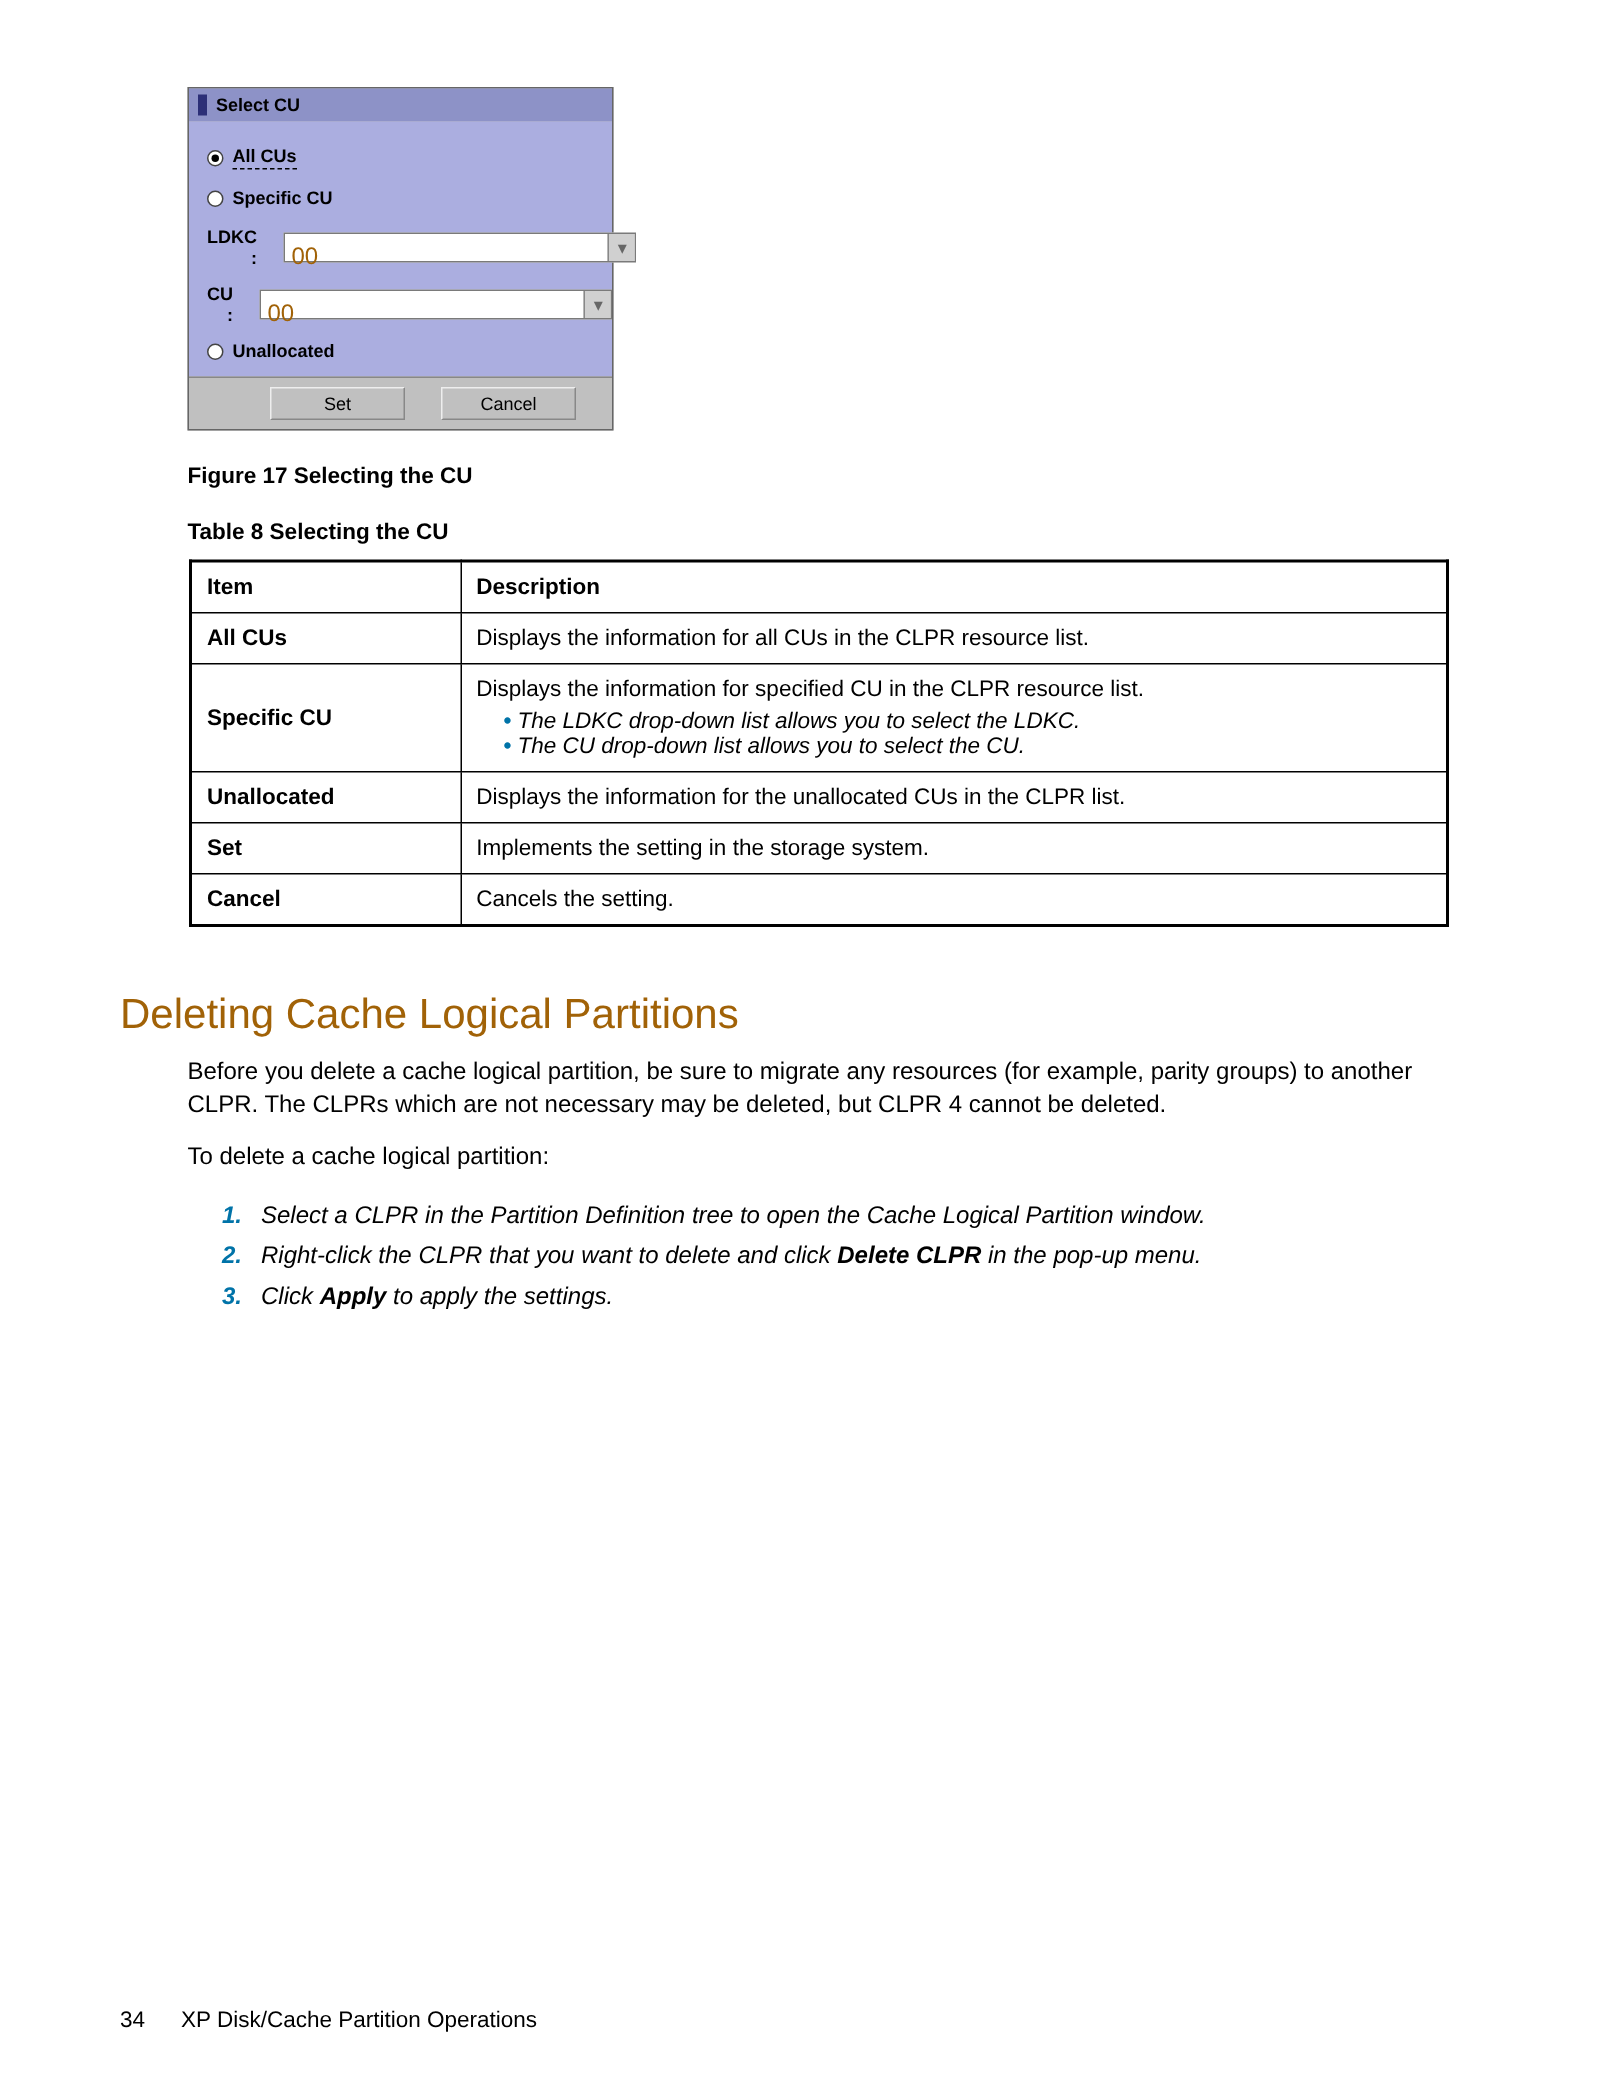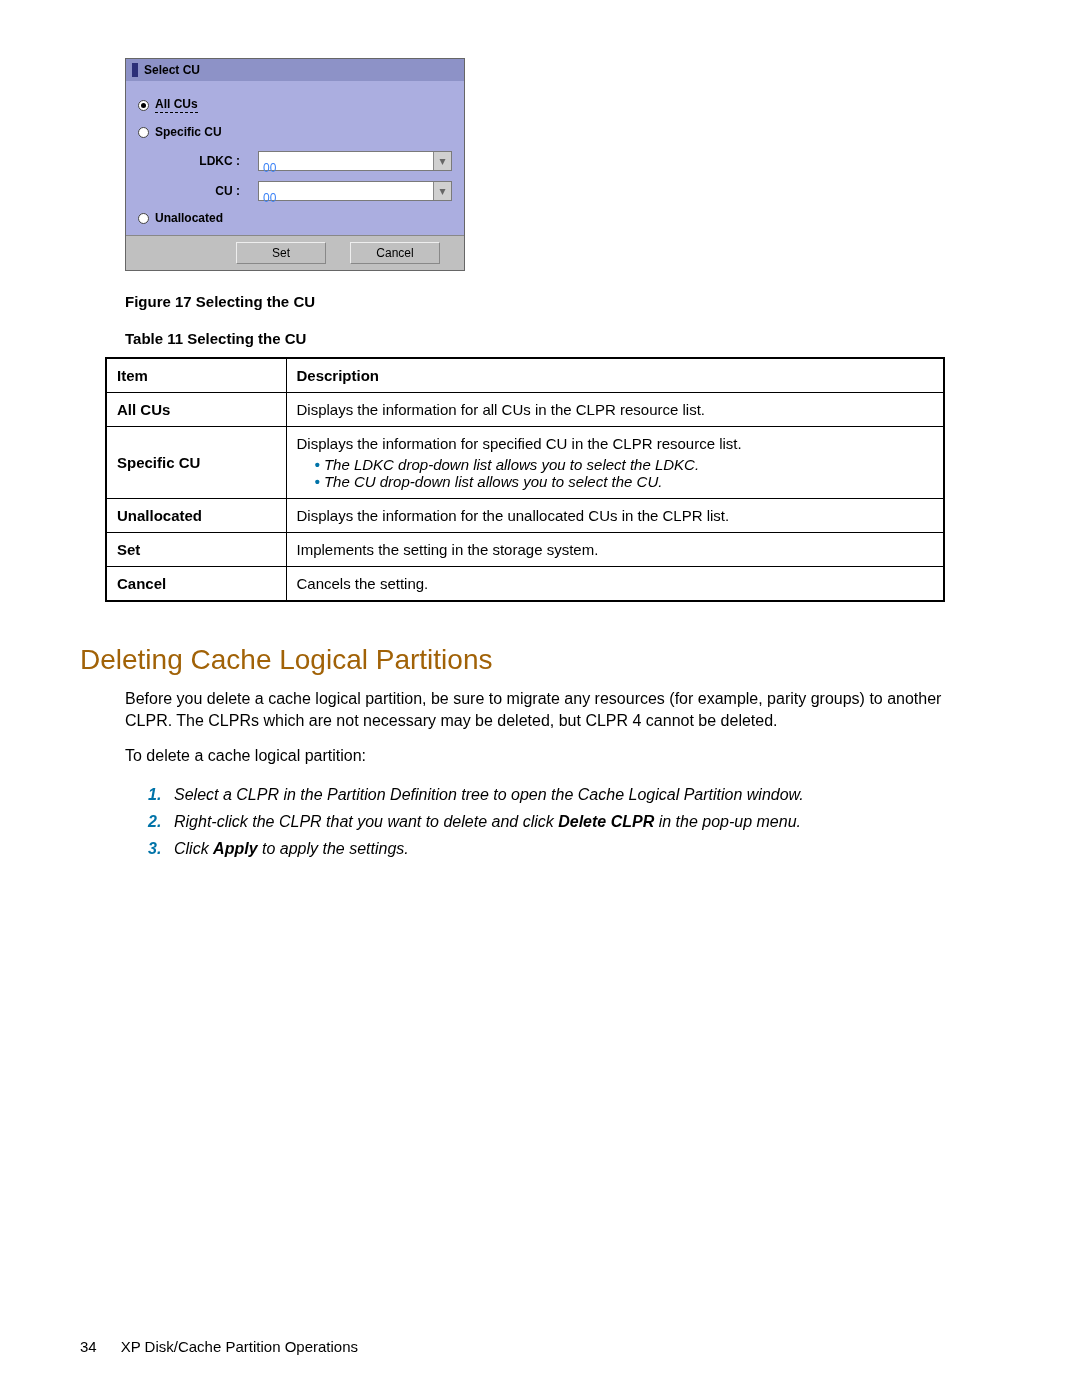--- a/index.html
+++ b/index.html
@@ -7,21 +7,21 @@
     width: 1080px;
     height: 1397px;
     background: #fff;
     font-family: Arial, Helvetica, sans-serif;
     color: #000;
     position: relative;
     padding: 58px 80px 0 80px;
   }
   
   .dialog {
-    width: 340px;
+    width: 284px;
     margin-left: 45px;
     border: 1px solid #666;
     background: #c0c0c0;
     font-size: 12px;
   }
   .dialog-title {
     background: #8d92c7;
     color: #000;
     font-weight: bold;
     padding: 4px 6px;
@@ -68,22 +68,22 @@
     flex: 1;
     display: flex;
     height: 20px;
     background: #fff;
     border: 1px solid #7a7a7a;
   }
   .dropdown input {
     flex: 1;
     border: none;
     padding: 16px 4px;
-    font-size: 12px;
-    color: #3b82f6;
+    font-size: 16px;
+    color: #a16207;
     background: transparent;
   }
   .dd-btn {
     width: 18px;
     background: #d0d0d0;
     border-left: 1px solid #888;
     display: flex; align-items: center; justify-content: center;
     color: #666;
   }
   .dialog-buttons {
@@ -107,21 +107,21 @@
   .fig-caption, .tbl-caption {
     color: #000000;
     font-weight: bold;
     font-size: 15px;
     margin-left: 45px;
   }
   .fig-caption { margin-top: 22px; }
   .tbl-caption { margin-top: 20px; margin-bottom: 10px; }
   
   table.desc {
-    margin-left: 25px;
+    margin-left: 46px;
     width: 840px;
     border-collapse: collapse;
     border: 2px solid #000;
     font-size: 15px;
   }
   table.desc th, table.desc td {
     border: 1px solid #000;
     padding: 8px 10px;
     text-align: left;
     vertical-align: middle;
@@ -208,21 +208,21 @@
       <span>Unallocated</span>
     </div>
   </div>
   <div class="dialog-buttons">
     <div class="dlg-btn">Set</div>
     <div class="dlg-btn">Cancel</div>
   </div>
 </div>
 
 <div class="fig-caption">Figure 17 Selecting the CU</div>
-<div class="tbl-caption">Table 11 Selecting the CU</div>
+<div class="tbl-caption">Table 8 Selecting the CU</div>
 
 <table class="desc">
   <tbody>
       <tr>
     <th>Item</th>
     <th>Description</th>
   </tr>
   <tr>
     <td class="item">All CUs</td>
     <td>Displays the information for all CUs in the CLPR resource list.</td>

